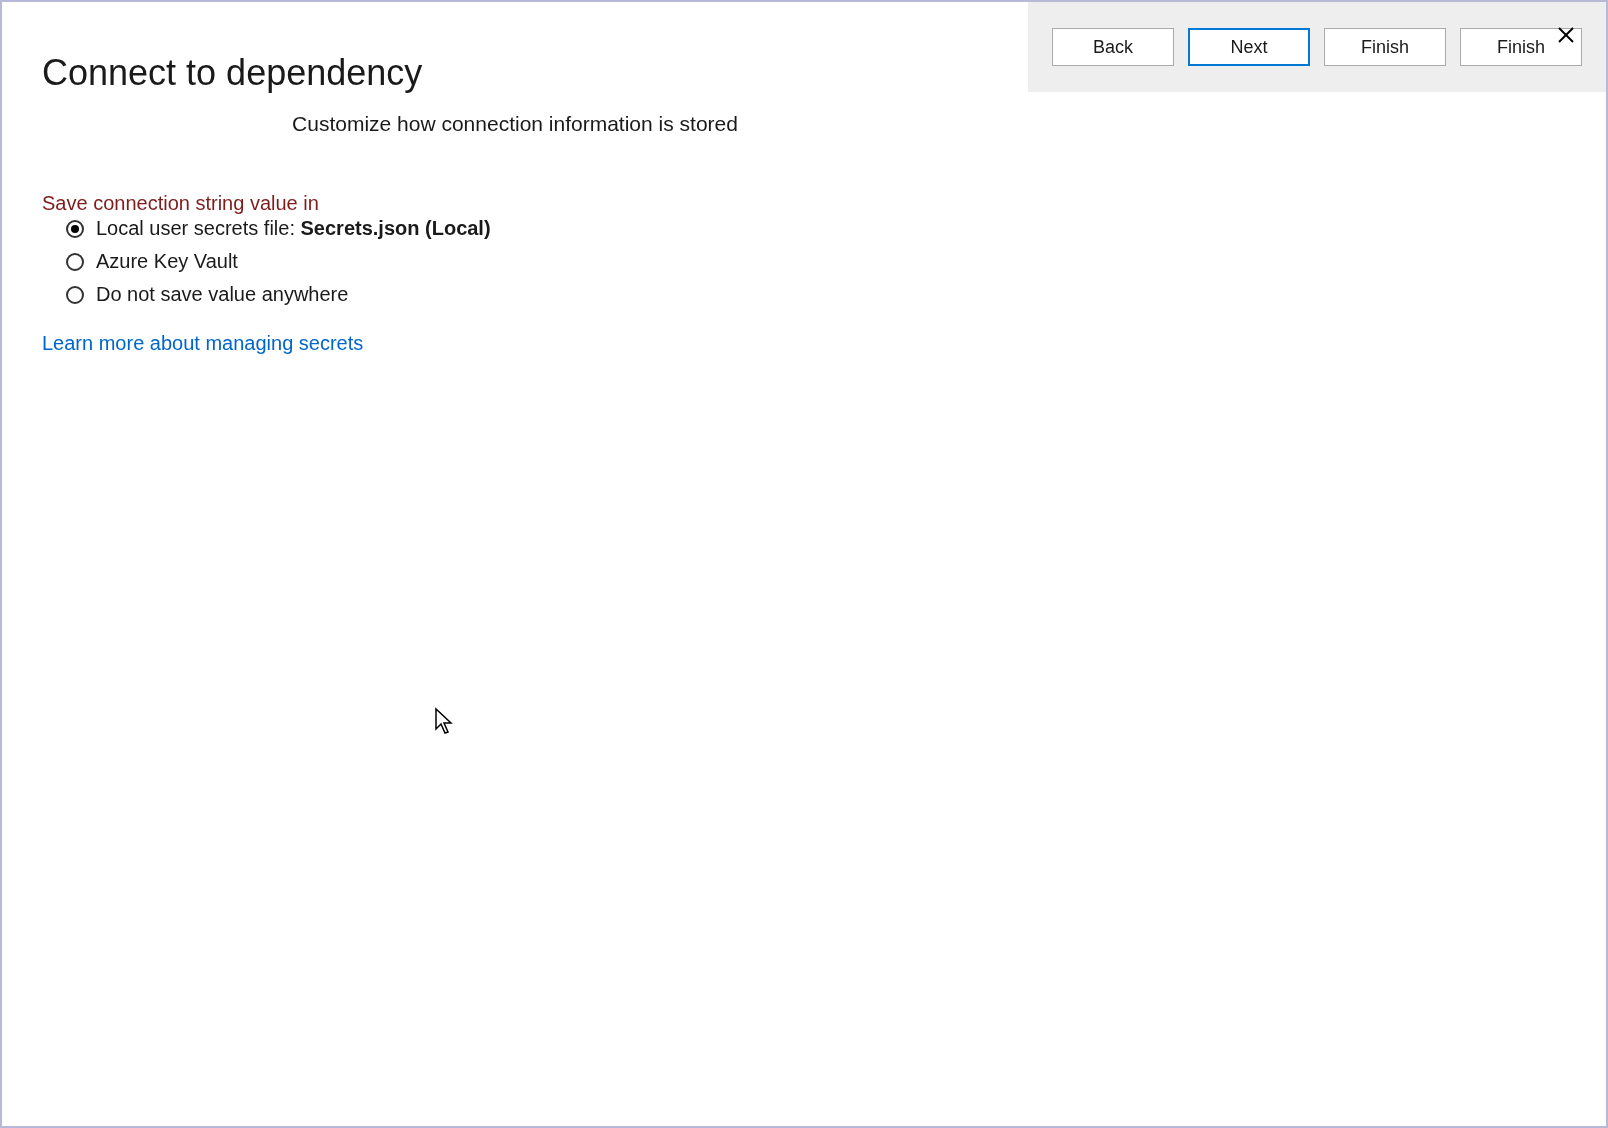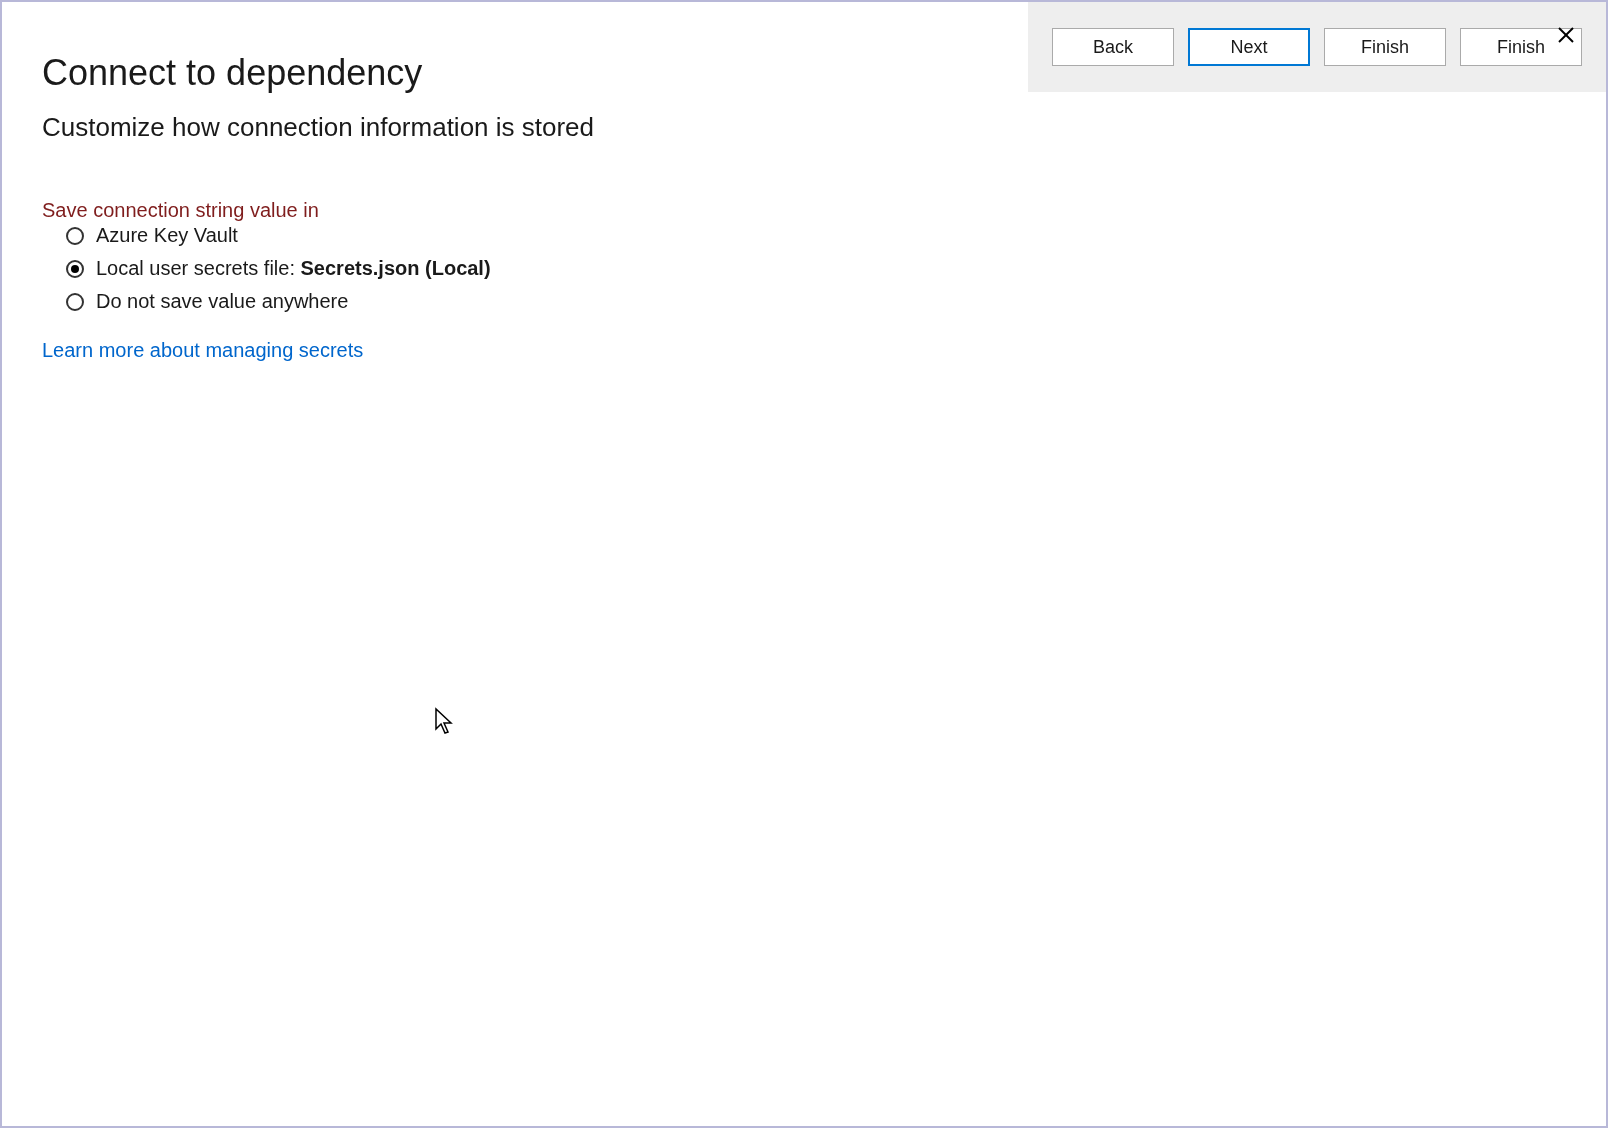--- a/index.html
+++ b/index.html
@@ -42,24 +42,25 @@
       flex: 1;
       padding: 50px 40px 20px 40px;
     }
     .title {
       font-size: 36px;
       font-weight: 400;
       color: #1a1a1a;
       margin-bottom: 18px;
     }
     .subtitle {
-      font-size: 26px;
+      font-size: 21px;
       font-weight: 400;
       color: #1a1a1a;
       margin-bottom: 56px;
+      text-align: center;
     }
     .section-label {
       font-size: 20px;
       color: #7f1d1d;
       margin-bottom: 2px;
     }
     .radio-group {
       margin-left: 24px;
     }
     .radio-row {
@@ -146,27 +147,27 @@
   </button>
 
   <div class="content">
     <h1 class="title">Connect to dependency</h1>
     <div class="subtitle">Customize how connection information is stored</div>
 
     <div class="section-label">Save connection string value in</div>
 
     <div class="radio-group">
       <div class="radio-row">
-        <span class="radio-btn"></span>
-        <span class="radio-label">Azure Key Vault</span>
-      </div>
-      <div class="radio-row">
         <span class="radio-btn selected"></span>
         <span class="radio-label">Local user secrets file: </span>
         <span class="radio-label radio-label-bold">Secrets.json (Local)</span>
+      </div>
+      <div class="radio-row">
+        <span class="radio-btn"></span>
+        <span class="radio-label">Azure Key Vault</span>
       </div>
       <div class="radio-row">
         <span class="radio-btn"></span>
         <span class="radio-label">Do not save value anywhere</span>
       </div>
     </div>
 
     <a class="link">Learn more about managing secrets</a>
   </div>
 

